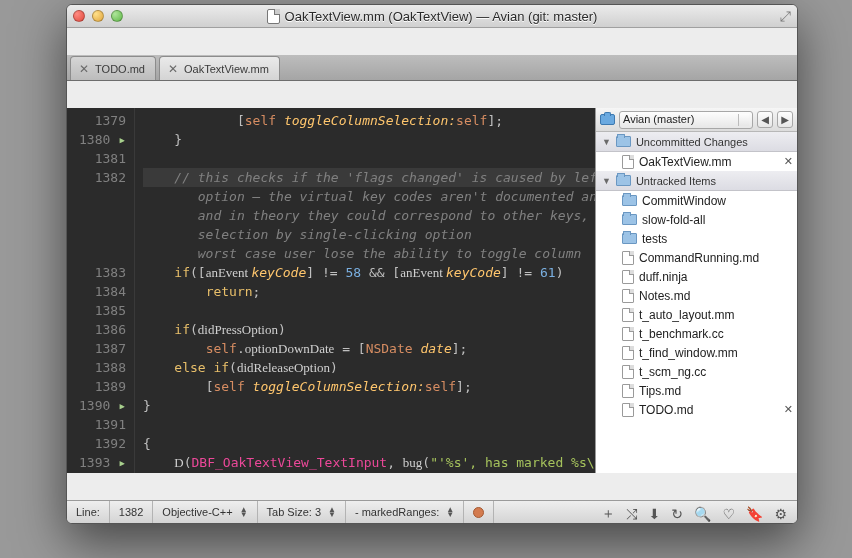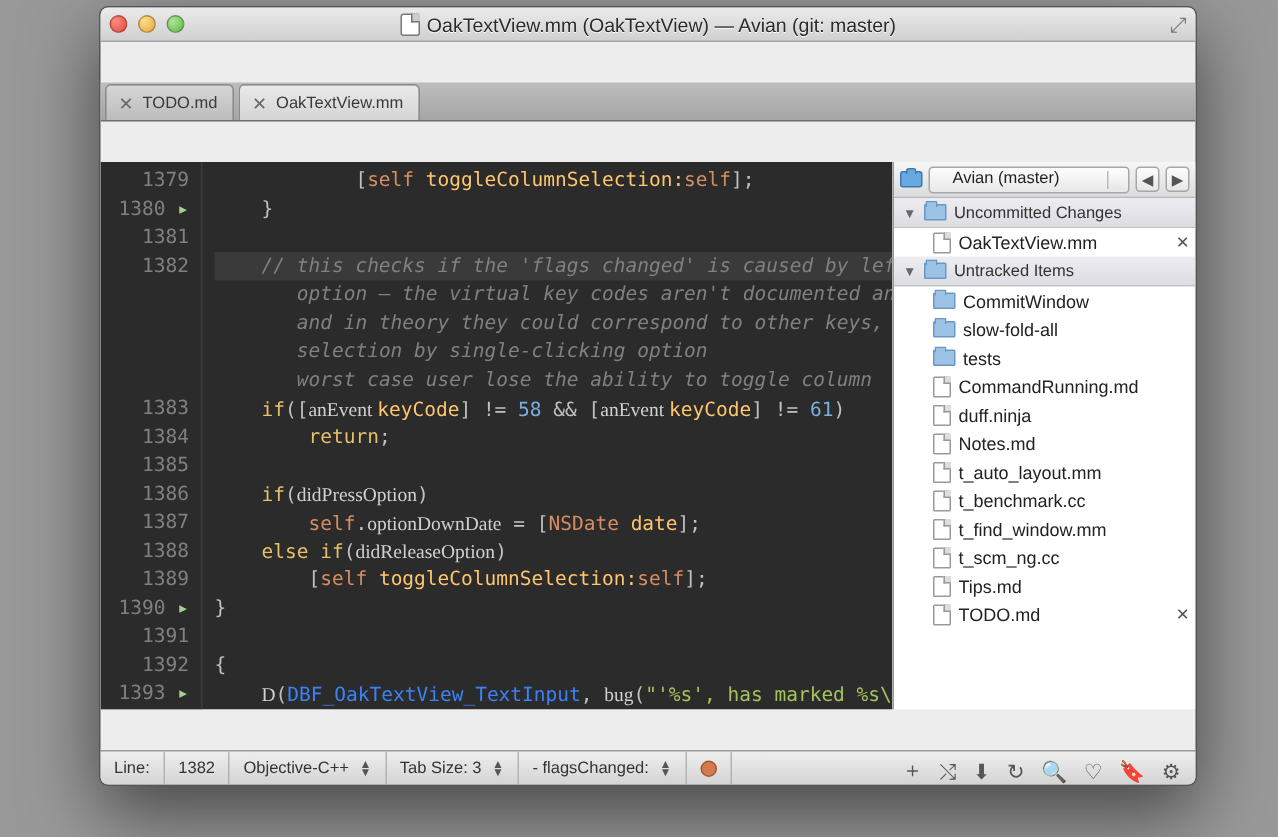--- a/index.html
+++ b/index.html
@@ -46,37 +46,37 @@
   .gutter { width:68px; background:#2b2b2b; border-right:1px solid #3a3a3a;
             text-align:right; padding:3px 8px 0 0; color:#808080; flex-shrink:0;}
   .gutter div{height:19px;}
   .gutter .fold{color:#a8d08d;}
   .codewrap{flex:1; overflow:hidden; padding:3px 0 0 8px;}
   .codewrap .line{height:19px; white-space:pre;}
   .hl-line{background:#3a3a3a;}
   
   .kw{color:#e8bf6a;}            
   .type{color:#d78d62;}          
-  .msg{color:#ffc66d;}           
+  .msg{color:#ffc66d;font-style:italic;}           
   .str{color:#a5c25c;}           
   .num{color:#7aafe0;}
   .punct{color:#c0c0c0;}
   .cmt{color:#808080; font-style:italic;}
   .ident{color:#d0d0d0;font-family:Liberation Serif, serif;}
-  .macro{color:#3b82f6;}
+  .macro{color:#ec4899;}
 
   
   .sidebar { width:202px; background:#fff; border-left:1px solid #9a9a9a;
              display:flex; flex-direction:column;}
   .sidehead { height:24px; background:linear-gradient(#f6f6f6,#dcdcdc);
               border-bottom:1px solid #b7b7b7; display:flex; align-items:center;
               padding:0 4px; gap:4px;}
   .camera-icon{width:15px;height:11px;background:#6aa9e0;border:1px solid #3d79b0;border-radius:2px;position:relative;}
   .camera-icon::before{content:"";position:absolute;left:3px;top:-3px;width:5px;height:3px;background:#6aa9e0;border:1px solid #3d79b0;border-bottom:none;border-radius:2px 2px 0 0;}
-  .popup{flex:1;height:18px;background:linear-gradient(#fdfdfd,#e7e7e7);border:1px solid #a7a7a7;border-radius:3px;font-size:11px;padding:1px 16px 0 15px;position:relative;color:#222;}
+  .popup{flex:1;height:18px;background:linear-gradient(#fdfdfd,#e7e7e7);border:1px solid #a7a7a7;border-radius:3px;font-size:11px;padding:1px 16px 0 3px;position:relative;color:#222;}
   .popup::after{content:"";position:absolute;right:3px;top:2px;width:10px;height:12px;border-left:1px solid #bbb;background:linear-gradient(#fdfdfd,#e7e7e7);}
   .popup .ud{position:absolute;right:5px;top:3px;font-size:8px;line-height:5px;color:#555;}
   .navbtn{width:16px;height:17px;background:linear-gradient(#fdfdfd,#e7e7e7);border:1px solid #a7a7a7;border-radius:3px;display:flex;align-items:center;justify-content:center;color:#555;font-size:10px;}
   .group{height:20px;background:linear-gradient(#ededf1,#dcdce3);border-bottom:1px solid #c3c3c9;display:flex;align-items:center;padding:0 6px;gap:5px;color:#333;font-size:11px;}
   .tree{flex:1;overflow:auto;font-size:12px;color:#222;}
   .row{height:19px;display:flex;align-items:center;padding:0 4px 0 8px;gap:5px;}
   .row .rowx{margin-left:auto;color:#555;font-size:11px;}
   .indent1{padding-left:26px;}
   .disclose{font-size:9px;color:#6a6a6a;}
   .folder{width:15px;height:11px;background:#9cc3e6;border:1px solid #6a97c2;border-radius:1px;position:relative;}
@@ -262,21 +262,21 @@
       </div>
     <div class="seg">
       <span>Objective-C++</span>
         <span class="ud">▲<br>▼</span>
     </div>
     <div class="seg">
       <span>Tab Size:  3</span>
         <span class="ud">▲<br>▼</span>
     </div>
     <div class="seg">
-      <span>- flagsChanged:</span>
+      <span>- markedRanges:</span>
         <span class="ud">▲<br>▼</span>
     </div>
     <div class="seg">
         <span class="rec"></span>
       </div>
     <div class="right">
       <span class="ico">＋</span>
       <span class="ico">⤭</span>
       <span class="ico">⬇</span>
       <span class="ico">↻</span>

